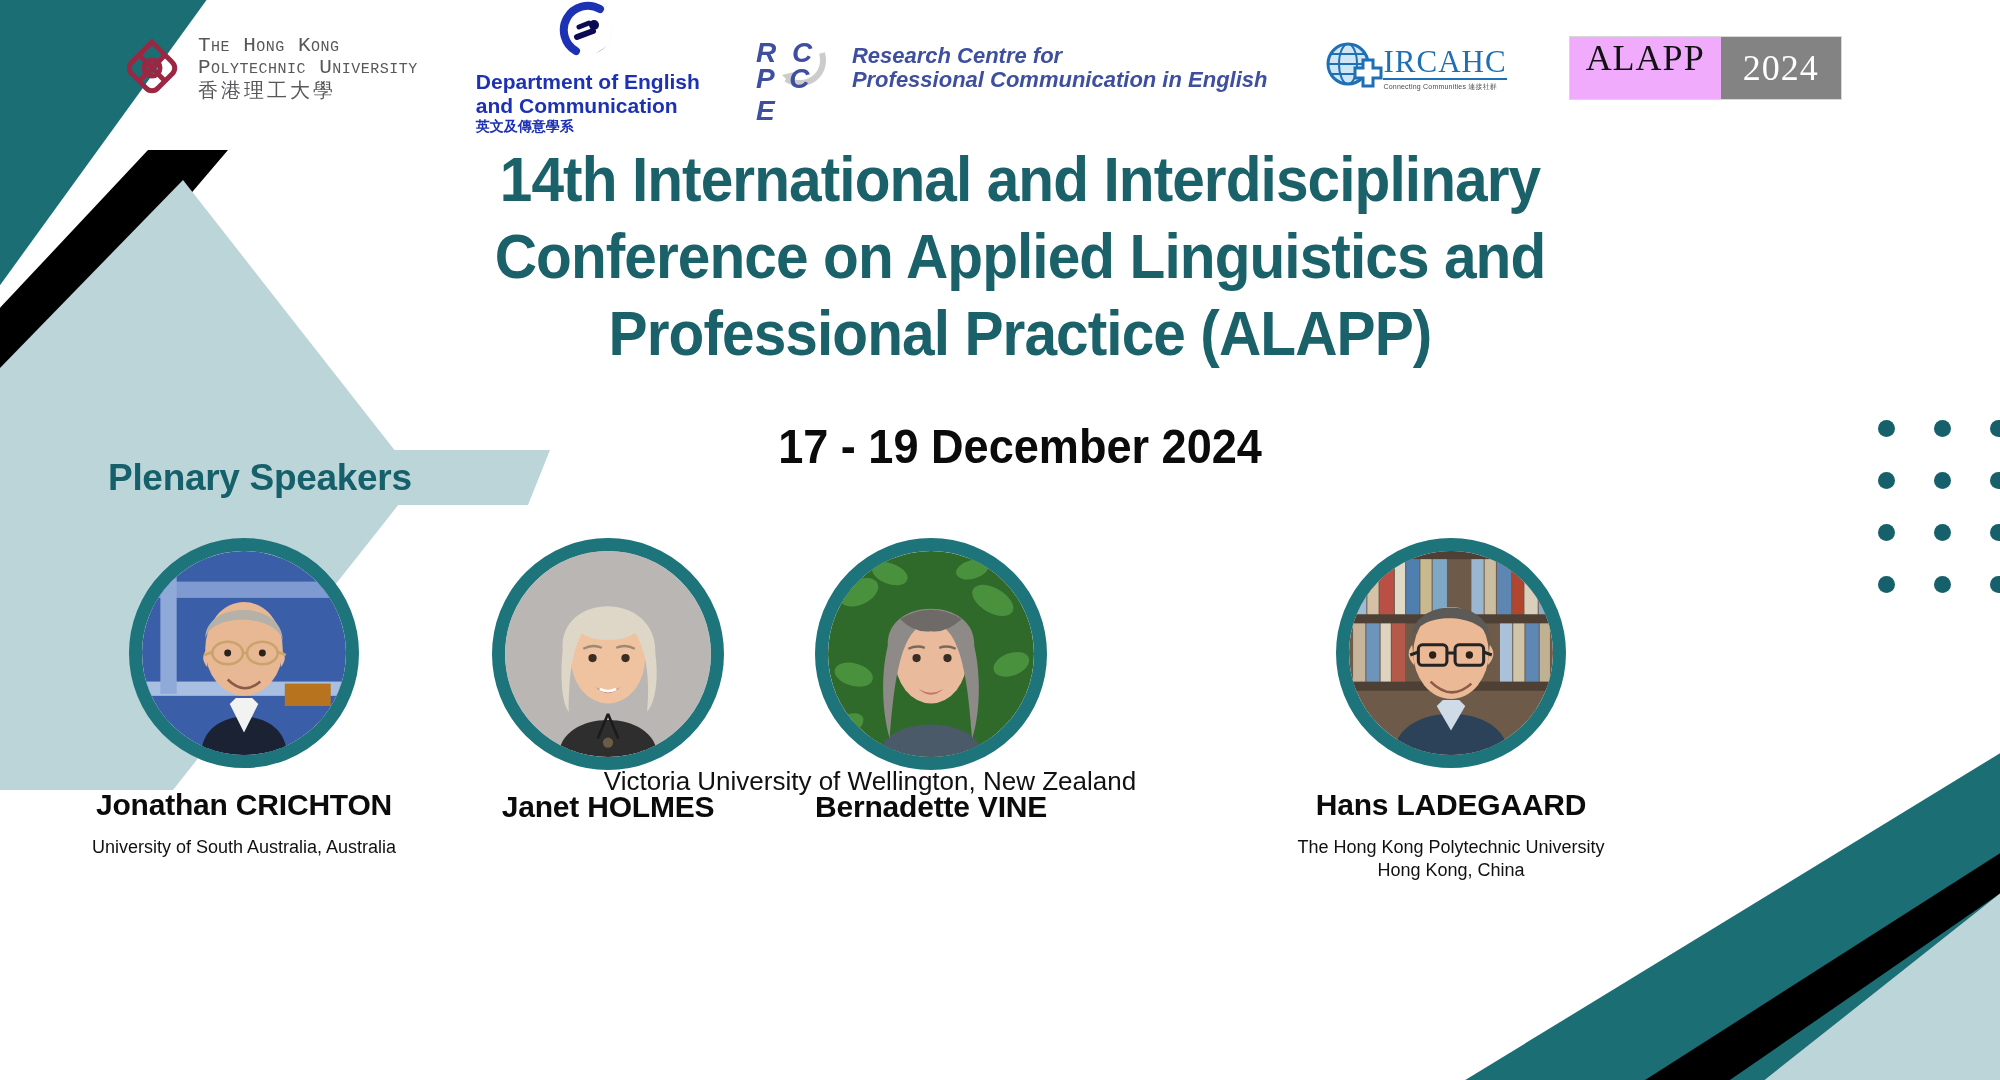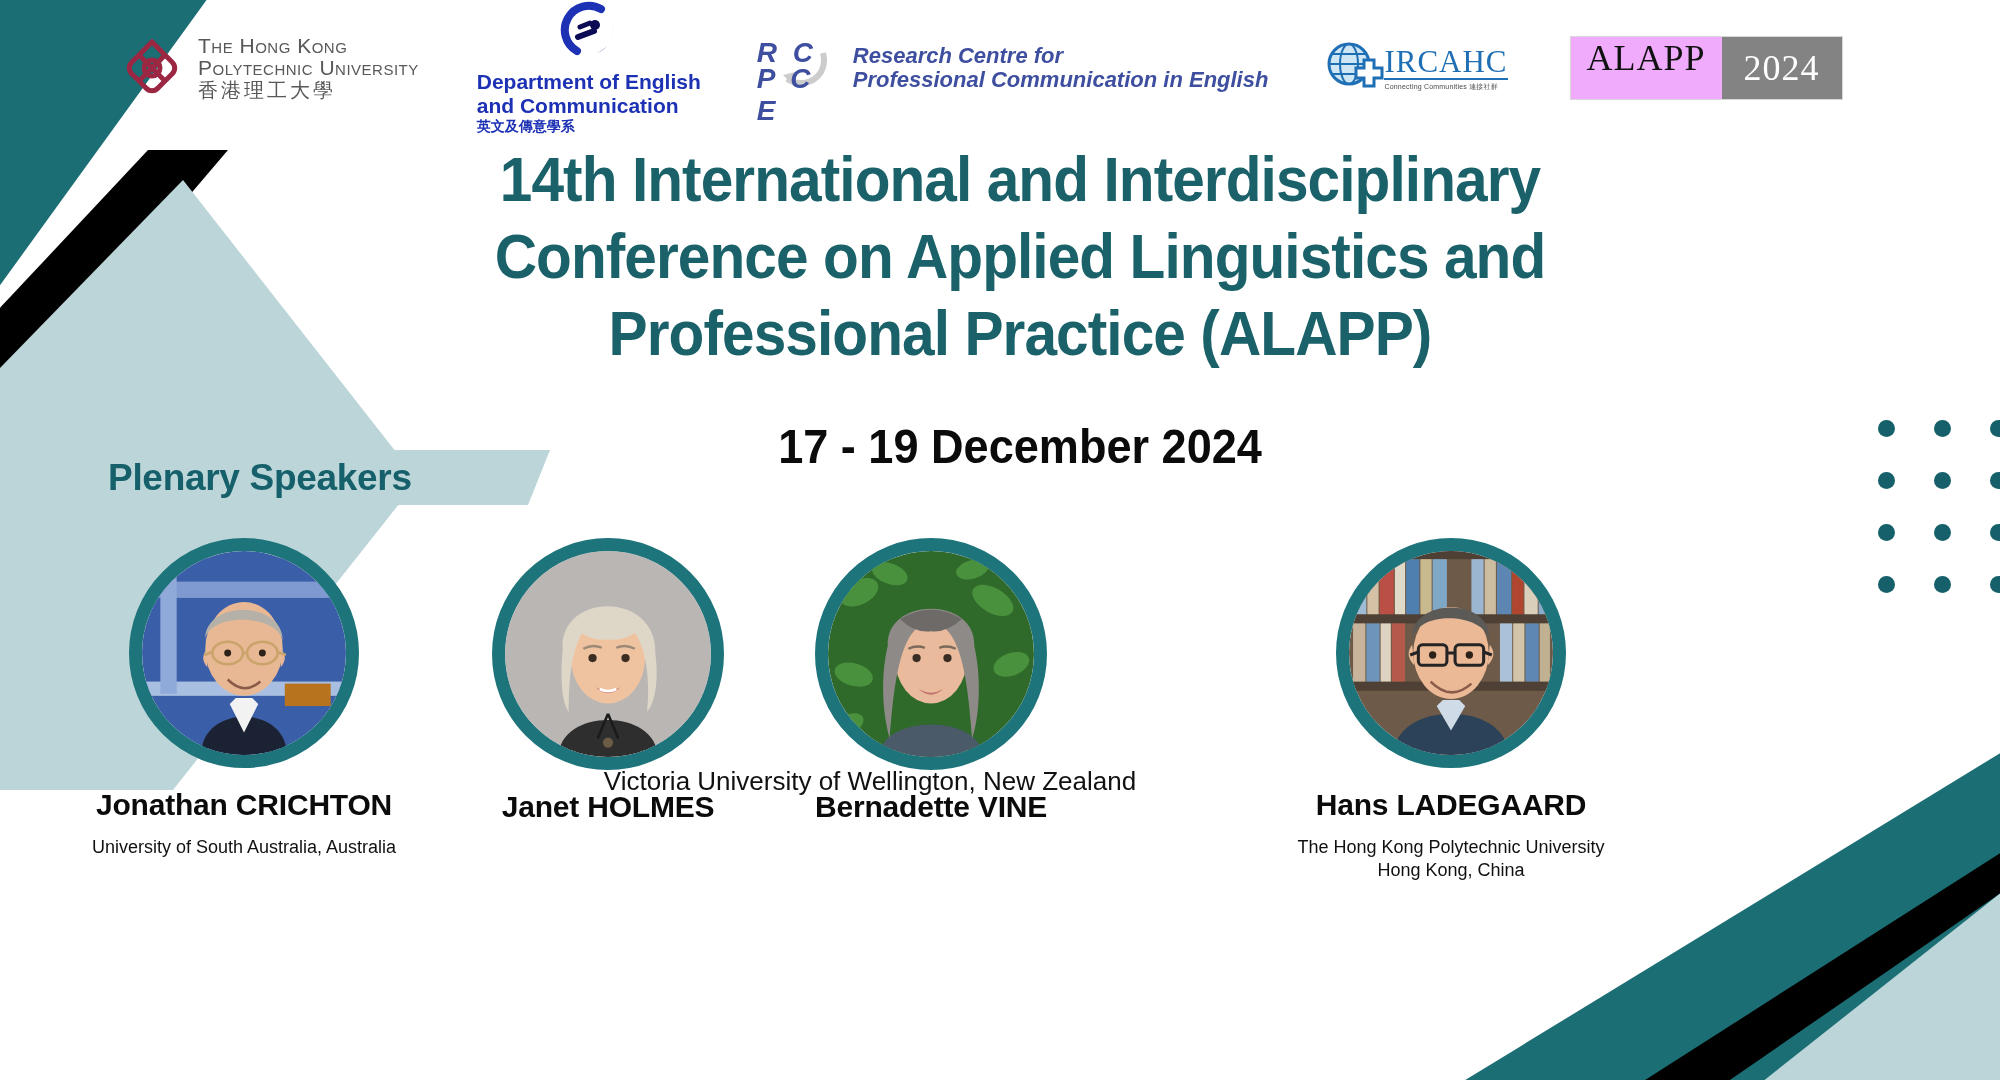--- a/index.html
+++ b/index.html
@@ -81,21 +81,21 @@
     align-items:center;
     gap:0;
   }
   .logo{display:flex;align-items:center;}
 
   
   .polyu{gap:14px;}
   .polyu-mark{width:64px;height:64px;position:relative;}
   .polyu-text{line-height:1.05;}
   .polyu-l1,.polyu-l2{
-    font-family:Liberation Sans, sans-serif;
+    font-family:Liberation Mono, monospace;
     color:#58585b;letter-spacing:.5px;
     font-size:21px;
   }
   .polyu-l1{font-variant:small-caps;}
   .polyu-l2{font-variant:small-caps;}
   .polyu-cn{
     font-family:"Liberation Serif", serif;
     color:#58585b;font-size:20px;letter-spacing:3px;margin-top:1px;
   }
 

